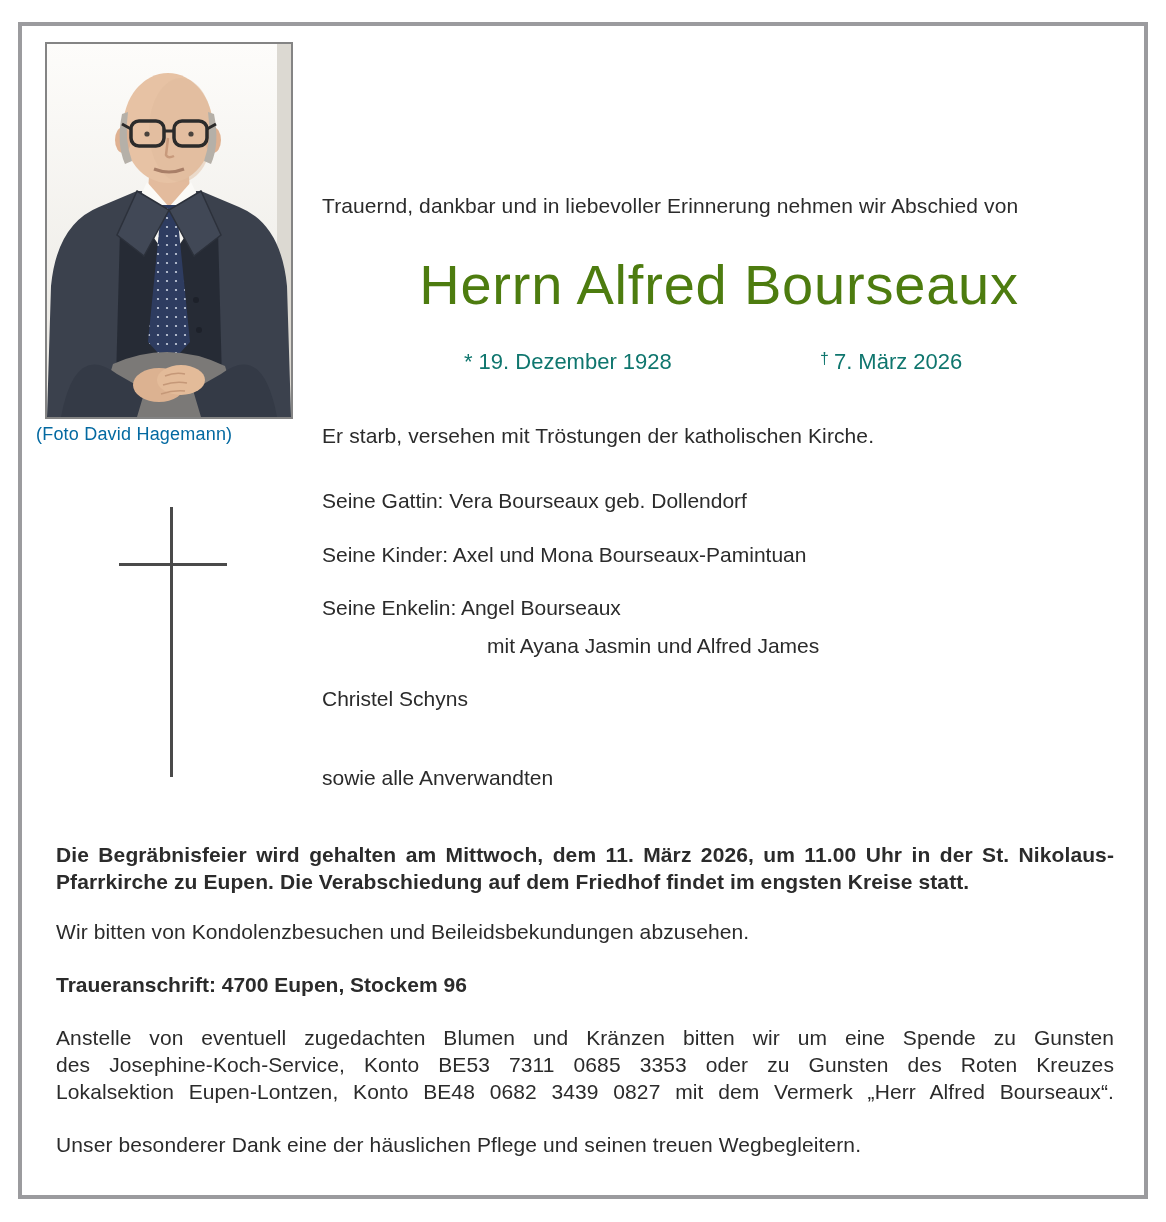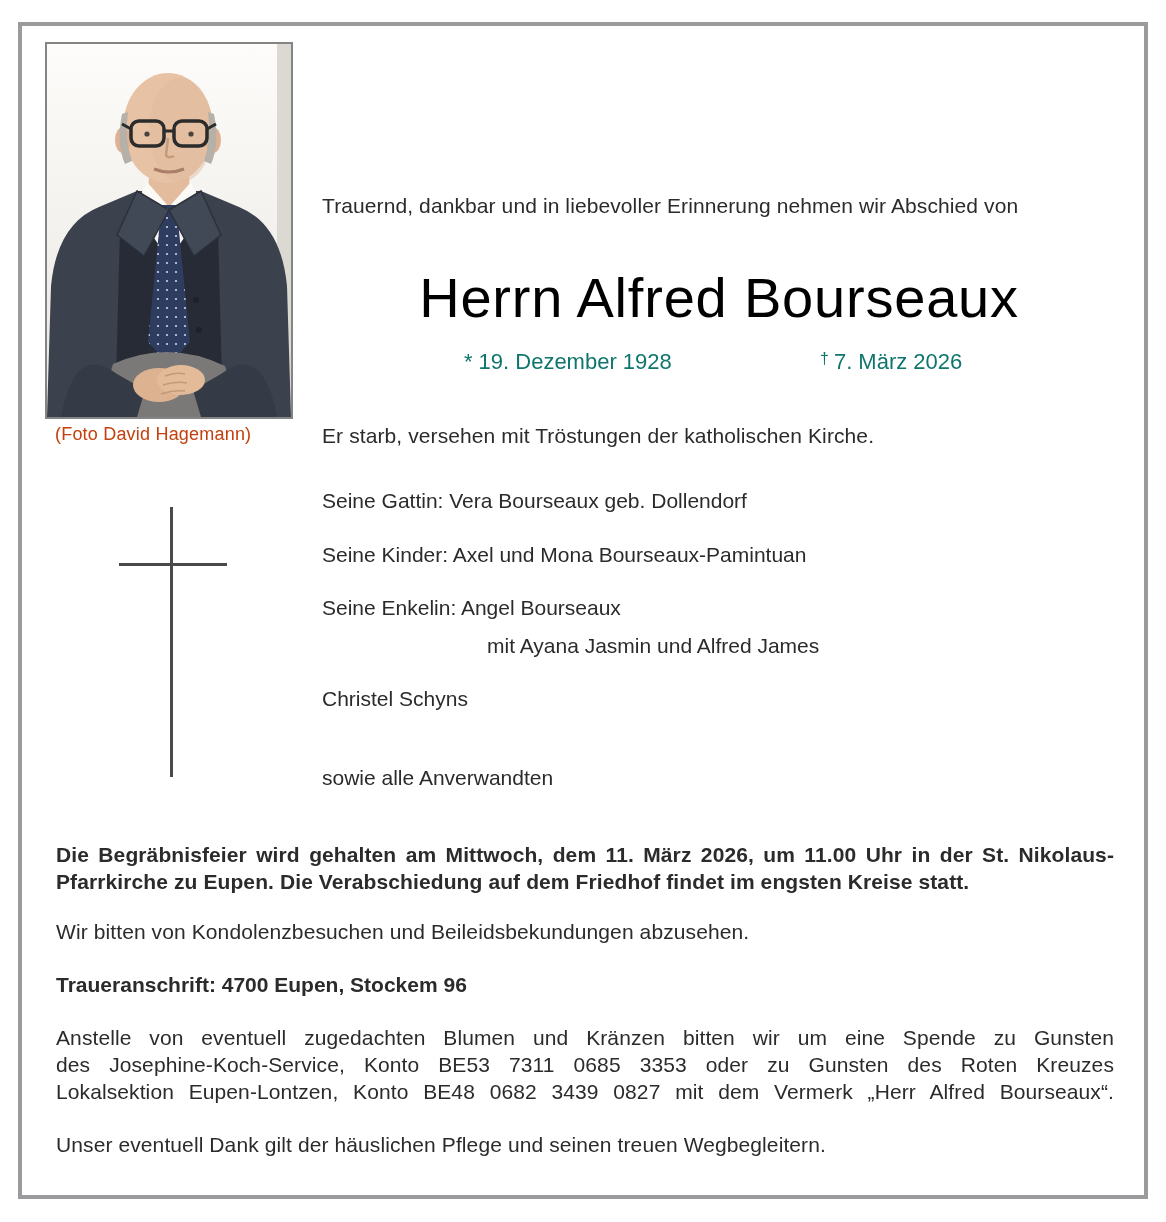--- a/index.html
+++ b/index.html
@@ -14,35 +14,35 @@
   .frame{
     position:absolute;left:18px;top:22px;width:1130px;height:1177px;
     box-sizing:border-box;border:4px solid #9b9b9e;background:#ffffff;
   }
   .photo{
     position:absolute;left:45px;top:42px;width:248px;height:377px;
     box-sizing:border-box;border:2px solid #848484;background:#f3f1ec;
   }
   .photo svg{display:block;width:100%;height:100%;}
   .photo-caption{
-    position:absolute;left:55px;top:424px;font-size:18px;color:#c2410c;
+    position:absolute;left:36px;top:424px;font-size:18px;color:#0369a1;
     letter-spacing:0.2px;
   }
   .quote{
     position:absolute;left:622px;top:60px;font-style:italic;font-size:20px;
     line-height:27px;color:#262626;letter-spacing:0.2px;
   }
   .quote-attr{margin-top:9px;font-size:19px;}
   .intro{
     position:absolute;left:322px;top:194px;width:790px;font-size:21px;
     letter-spacing:0.1px;
   }
   .name{
-    position:absolute;left:322px;top:265px;width:794px;text-align:center;
-    font-size:56px;font-weight:500;letter-spacing:0.8px;color:#000000;
+    position:absolute;left:322px;top:252px;width:794px;text-align:center;
+    font-size:56px;font-weight:500;letter-spacing:0.8px;color:#4d7c0f;
   }
   .date{position:absolute;top:349px;font-size:22px;color:#0f766e;}
   .date1{left:464px;}
   .date2{left:820px;}
   .date .sym{margin-right:6px;}
   .date .dagger{font-size:16px;vertical-align:5px;margin-right:5px;}
   .bodyline{position:absolute;left:322px;font-size:21px;letter-spacing:0.1px;}
   .fam{font-weight:400;letter-spacing:0;text-align:center;}
   .cross-v{position:absolute;left:170px;top:507px;width:2.5px;height:270px;background:#4a4a4a;}
   .cross-h{position:absolute;left:119px;top:563px;width:108px;height:2.5px;background:#4a4a4a;}
@@ -153,15 +153,15 @@
     <div class="jl">Die Begräbnisfeier wird gehalten am Mittwoch, dem 11. März 2026, um 11.00 Uhr in der St. Nikolaus-</div>
     <div>Pfarrkirche zu Eupen. Die Verabschiedung auf dem Friedhof findet im engsten Kreise statt.</div>
   </div>
   <div class="lowpara" style="top:918px;">Wir bitten von Kondolenzbesuchen und Beileidsbekundungen abzusehen.</div>
   <div class="lowpara anschrift" style="top:971px;">Traueranschrift: 4700 Eupen, Stockem 96</div>
   <div class="lowpara" style="top:1024px;">
     <div class="jl">Anstelle von eventuell zugedachten Blumen und Kränzen bitten wir um eine Spende zu Gunsten</div>
     <div class="jl">des Josephine-Koch-Service, Konto BE53 7311 0685 3353 oder zu Gunsten des Roten Kreuzes</div>
     <div class="jl">Lokalsektion Eupen-Lontzen, Konto BE48 0682 3439 0827 mit dem Vermerk „Herr Alfred Bourseaux“.</div>
   </div>
-  <div class="lowpara" style="top:1131px;">Unser eventuell Dank gilt der häuslichen Pflege und seinen treuen Wegbegleitern.</div>
+  <div class="lowpara" style="top:1131px;">Unser besonderer Dank eine der häuslichen Pflege und seinen treuen Wegbegleitern.</div>
 
 </div>
 
 </body></html>

